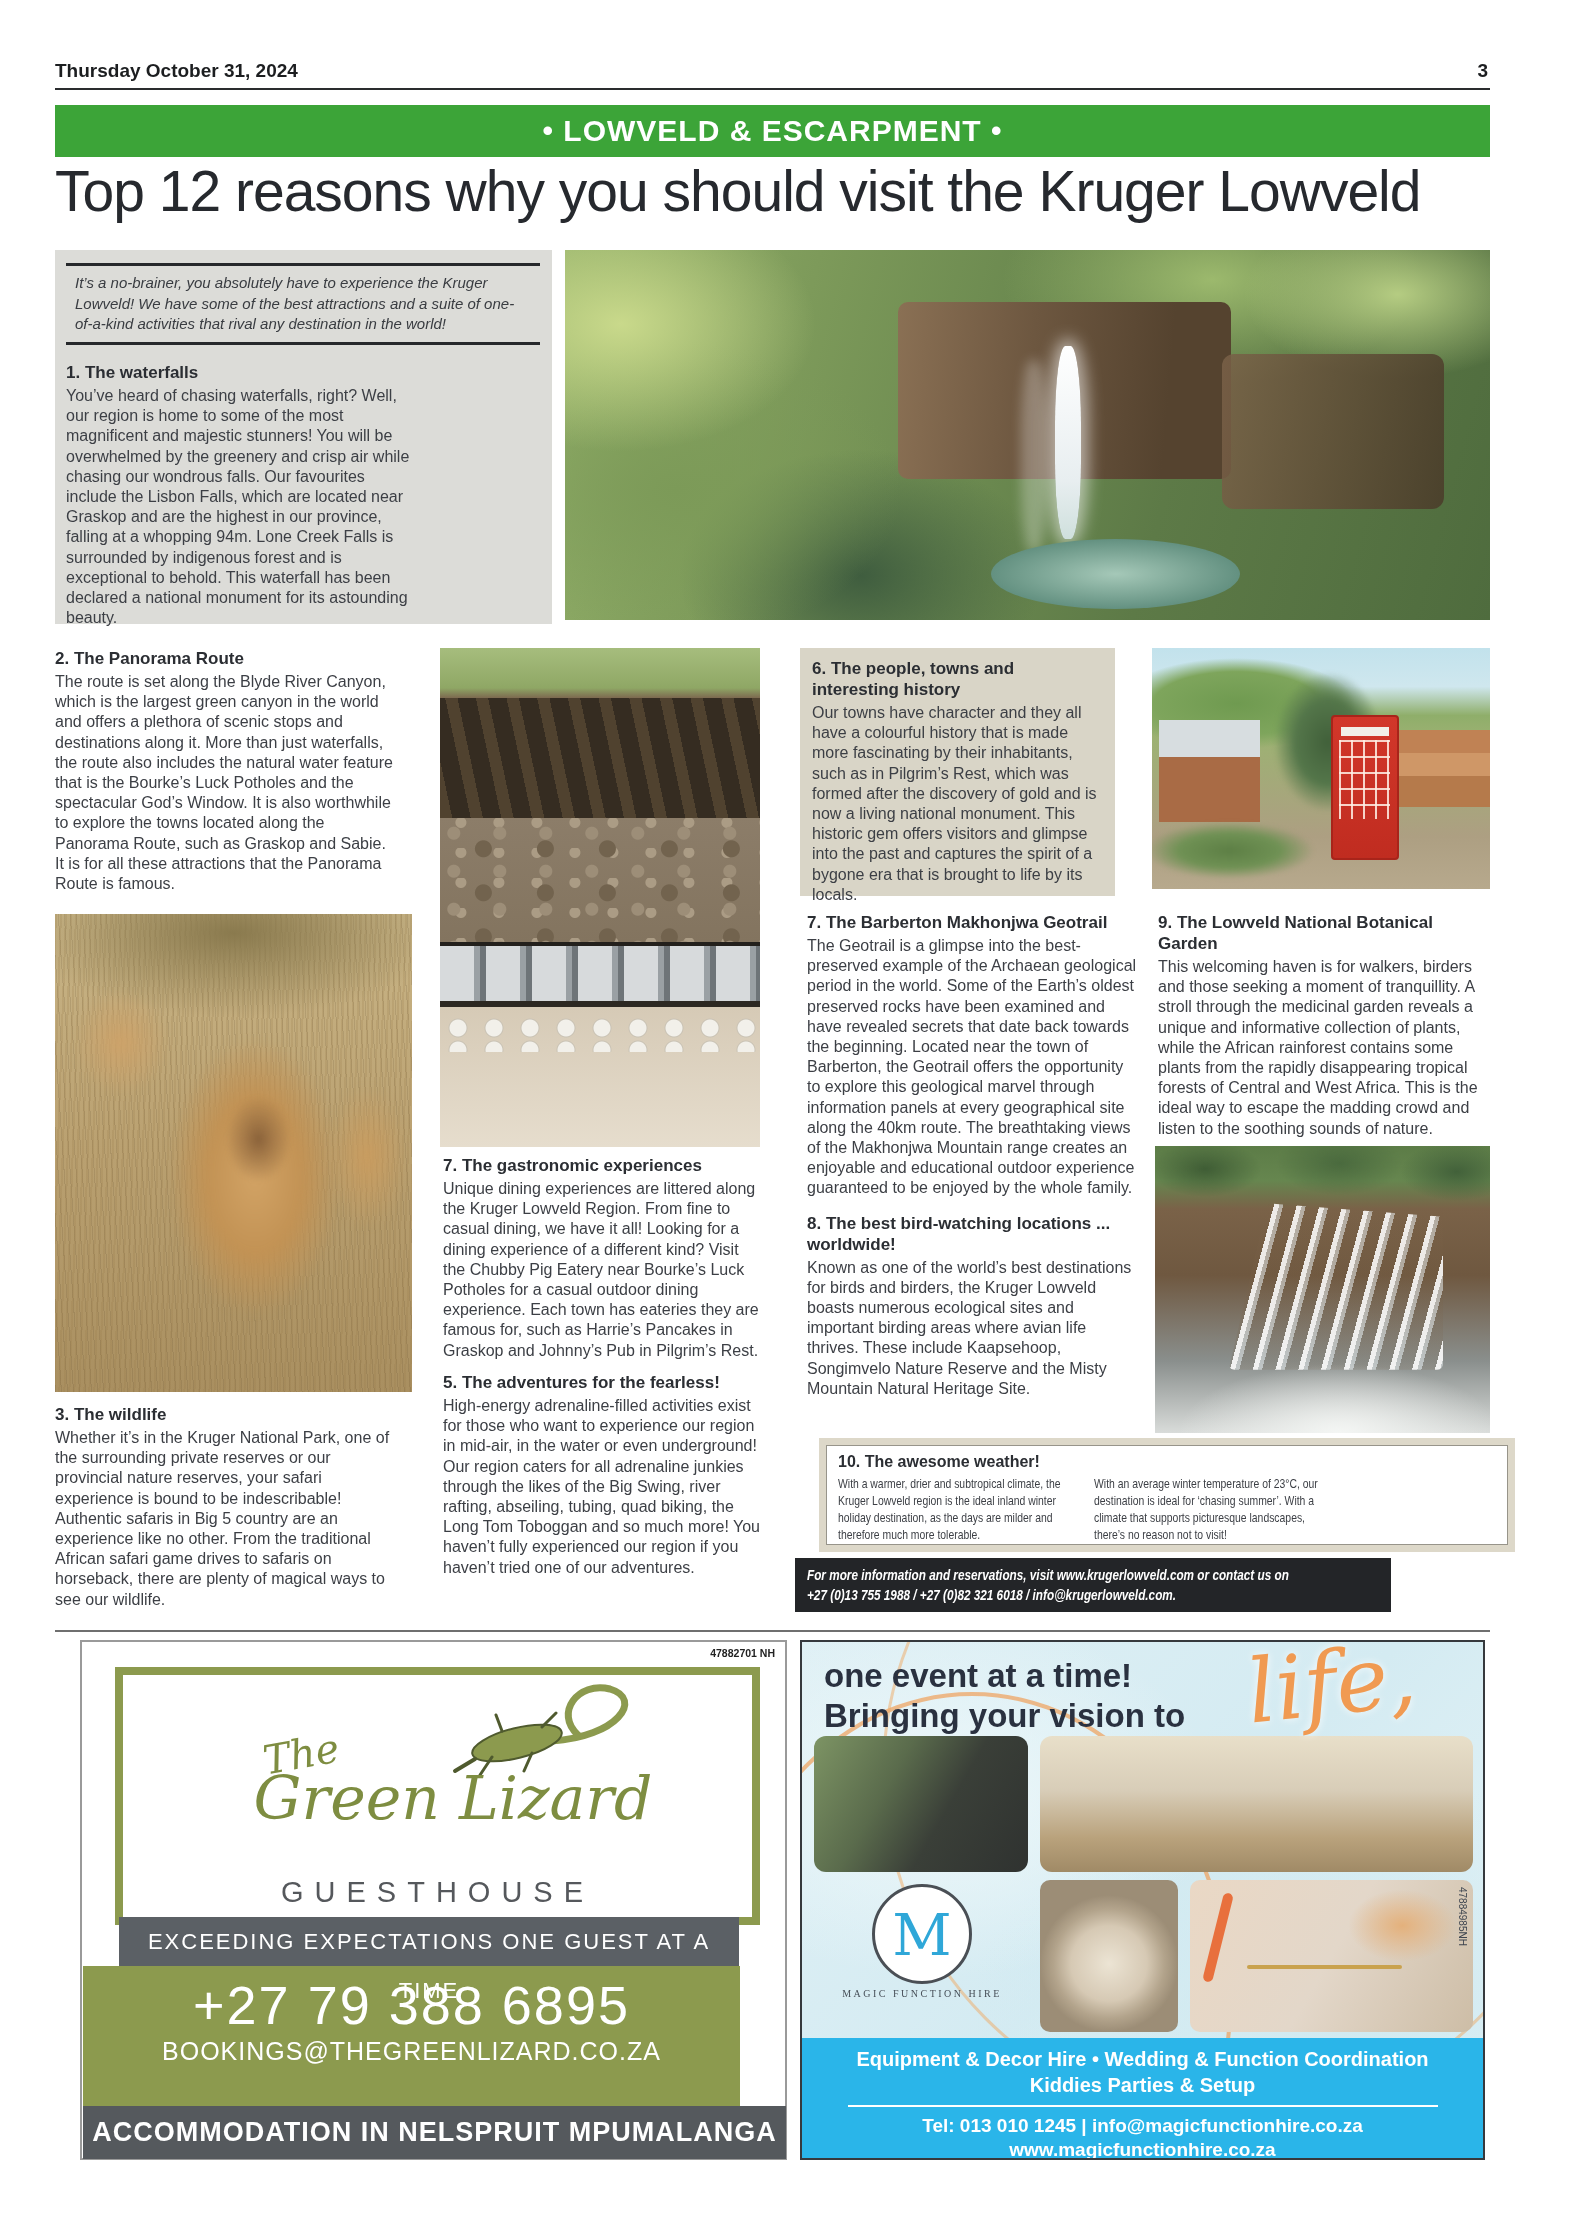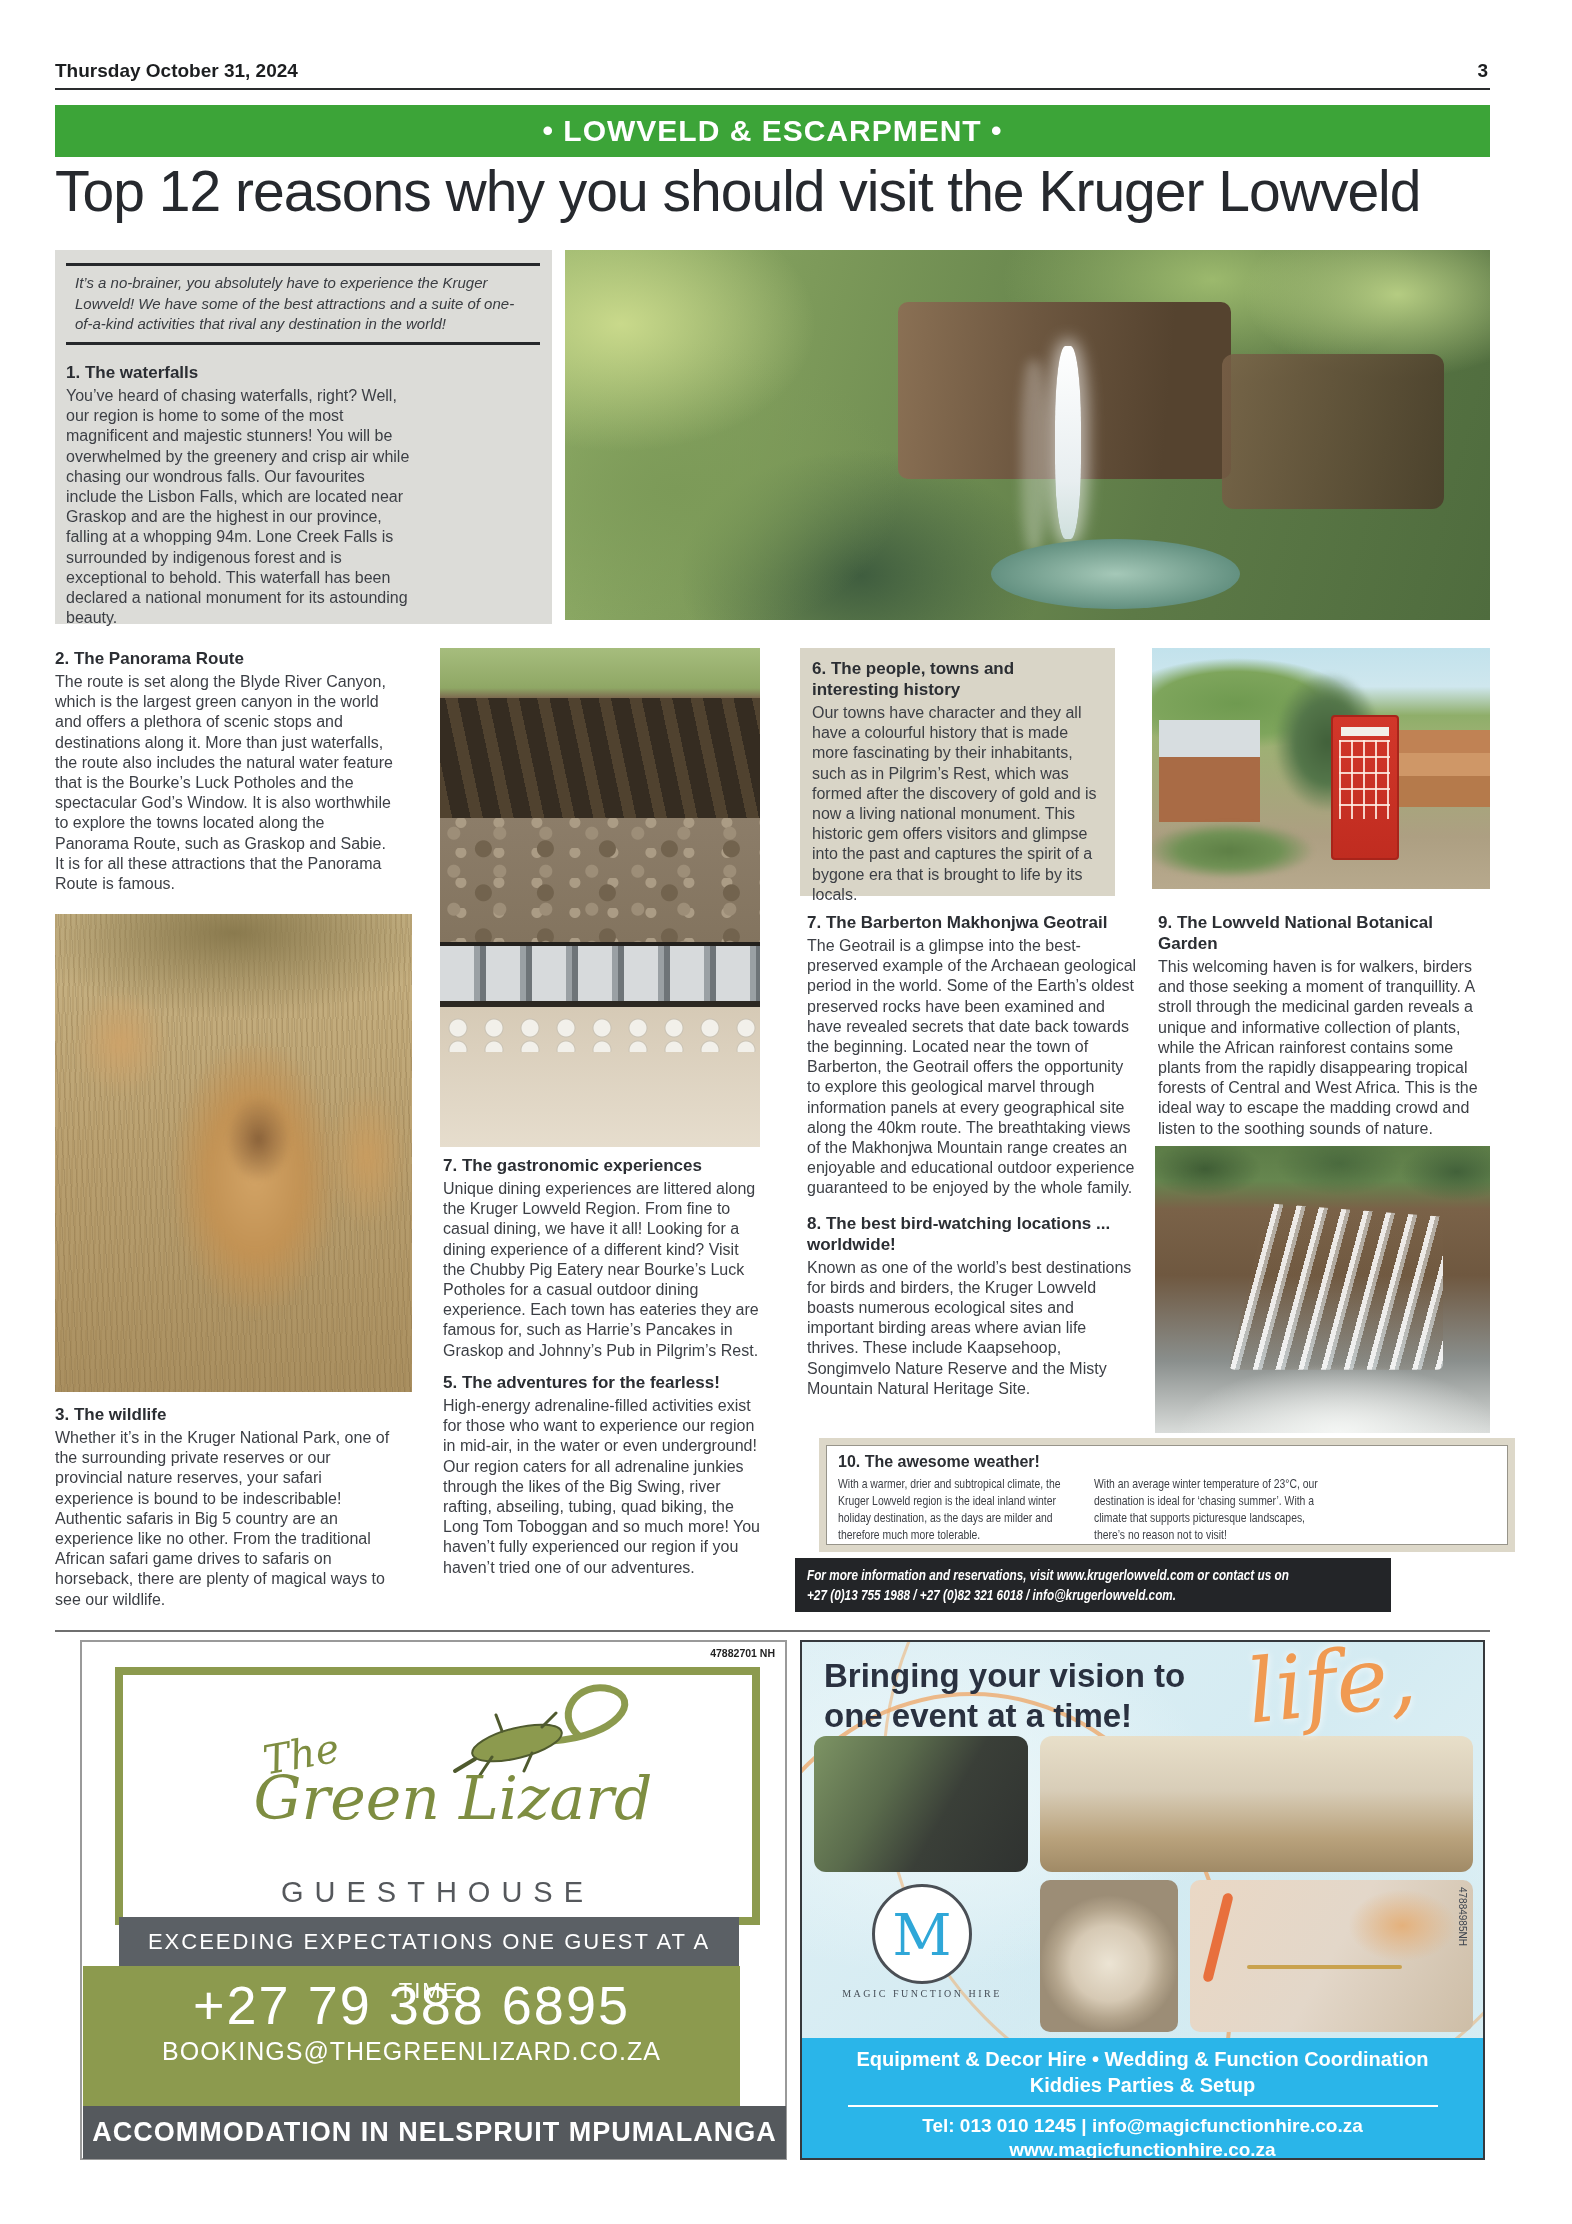--- a/index.html
+++ b/index.html
@@ -317,22 +317,22 @@
       <div class="phone" data-name="guesthouse-phone">+27 79 388 6895</div>
       <div class="email" data-name="guesthouse-email">BOOKINGS@THEGREENLIZARD.CO.ZA</div>
     </div>
     <div class="bar2" data-name="guesthouse-location-bar">ACCOMMODATION IN NELSPRUIT MPUMALANGA</div>
   </div>
 
   <div id="adR" data-name="magic-function-hire-advert">
     <div class="arc1" data-name="decorative-arc"></div>
     <div class="arc2" data-name="decorative-arc"></div>
     <div class="rheadline" data-name="advert-headline">
+      <div data-name="advert-headline-line2">one event at a time!</div>
       <div data-name="advert-headline-line1">Bringing your vision to</div>
-      <div data-name="advert-headline-line2">one event at a time!</div>
     </div>
     <div class="rlife" data-name="script-word-life">life,</div>
     <div class="p1 photo" data-name="event-tables-photo"></div>
     <div class="p2 photo" data-name="marquee-event-photo"></div>
     <div class="rlogo" data-name="magic-function-hire-logo">
       <div class="mcircle" data-name="logo-m-monogram">M</div>
       <div class="mname" data-name="logo-company-name">MAGIC FUNCTION HIRE</div>
     </div>
     <div class="p3 photo" data-name="place-setting-photo"></div>
     <div class="p4 photo" data-name="table-decor-photo">

